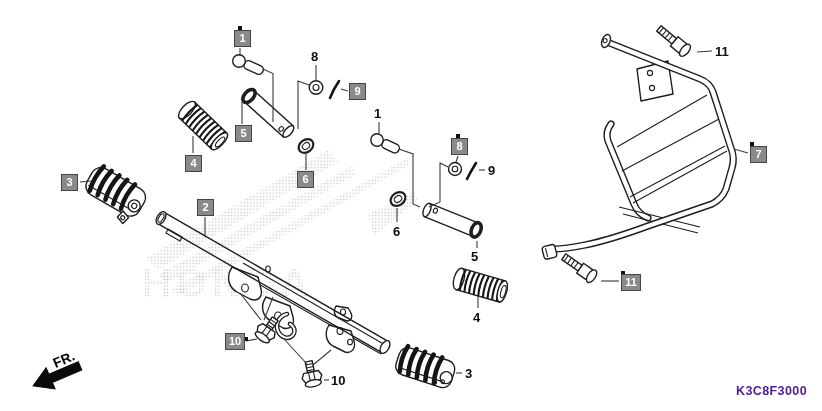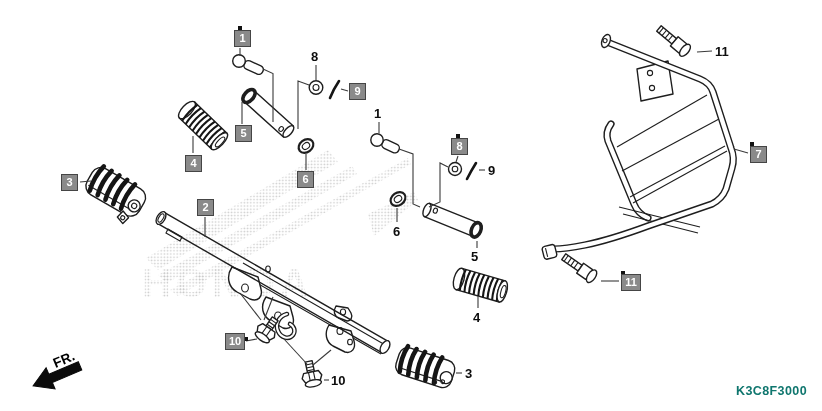--- a/index.html
+++ b/index.html
@@ -14,21 +14,21 @@
   .tubeI{fill:none;stroke:#ffffff;stroke-width:4.4;stroke-linecap:round;stroke-linejoin:round;}
   .rib{fill:none;stroke:#151515;stroke-width:2.1;}
   .ribBold{fill:none;stroke:#151515;stroke-width:4.6;stroke-linecap:round;}
   .ring{fill:#ffffff;stroke:#1e1e1e;stroke-width:3.6;}
   .callout-box{position:absolute;width:17px;height:17px;box-sizing:border-box;
      background:#8a8a8a;border:1px solid #454545;color:#ffffff;
      font:bold 11px/15px "Liberation Sans",sans-serif;text-align:center;}
   .callout-box.wide{width:20px;}
   .callout-plain{position:absolute;color:#0d0d0d;
      font:bold 13px/13px "Liberation Sans",sans-serif;}
-  .diagram-code{position:absolute;left:736px;top:384px;color:#0f766e;
+  .diagram-code{position:absolute;left:736px;top:384px;color:#4c1d95;
      font:bold 12.5px "Liberation Sans",sans-serif;letter-spacing:.4px;}
   .fr-text{position:absolute;left:53px;top:352px;color:#000;
      font:bold 13.5px "Liberation Sans",sans-serif;transform:rotate(-23deg);}
 </style>
 </head>
 <body>
 
 <div class="stage">
 
 <svg width="822" height="411" viewBox="0 0 822 411">

